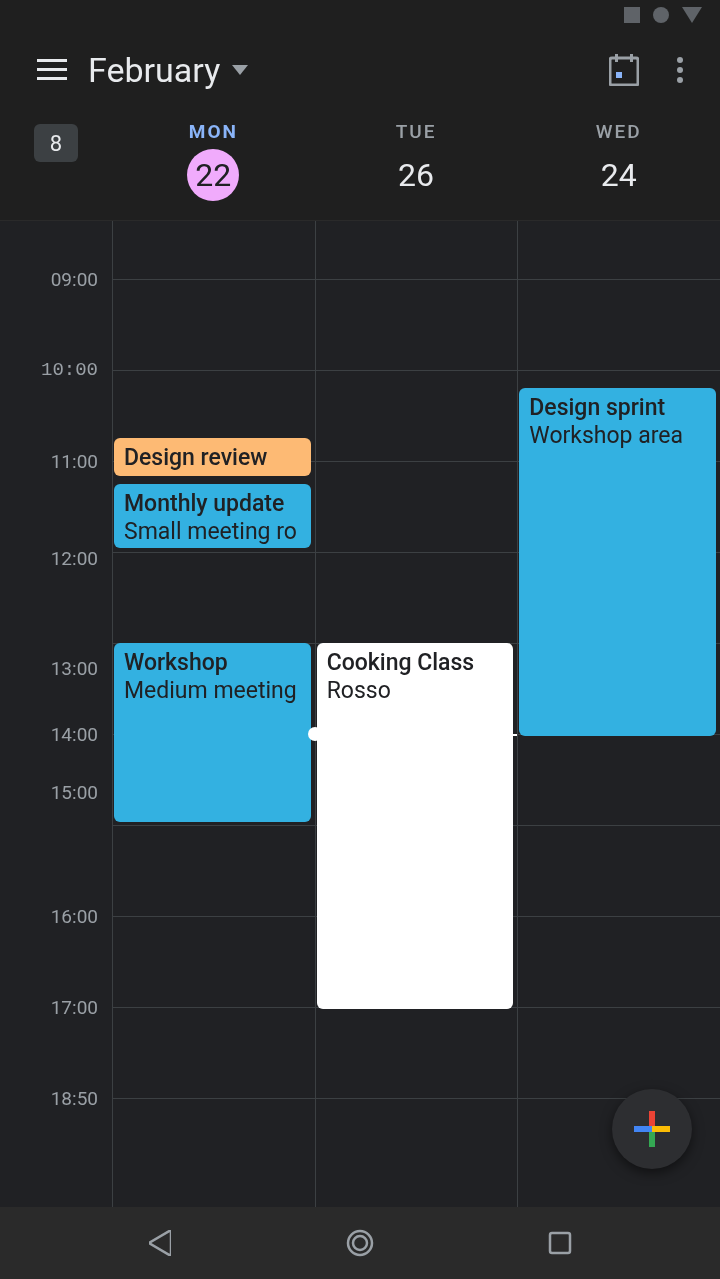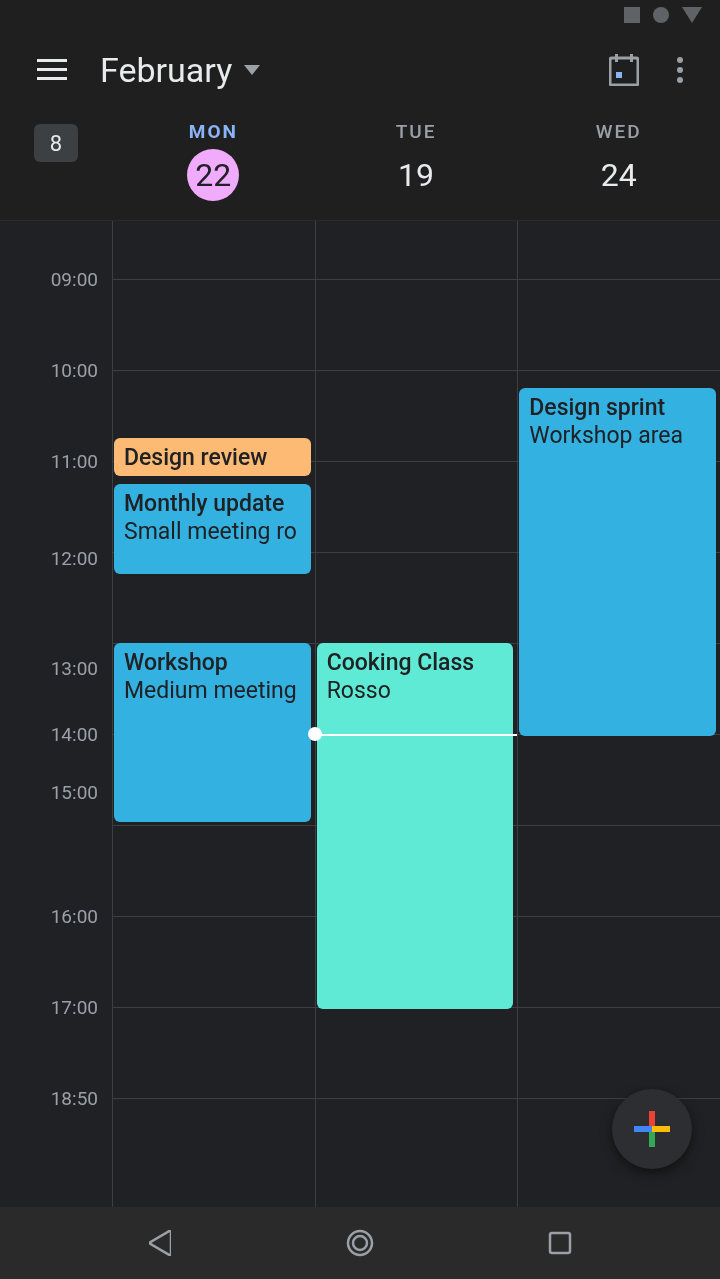--- a/index.html
+++ b/index.html
@@ -1,21 +1,21 @@
 <!DOCTYPE html>
 <html><head>
 <meta charset="utf-8">
 <style>
   * { box-sizing: border-box; margin: 0; padding: 0; }
   html, body { width: 720px; height: 1279px; background: #1f1f1f; font-family: Roboto, Arial, sans-serif; color: #e8eaed; overflow: hidden; }
   .status-bar { height: 30px; display: flex; justify-content: flex-end; align-items: center; gap: 12px; padding-right: 18px; }
   .status-bar svg { fill: #5f6368; }
   .app-bar { height: 80px; display: flex; align-items: center; padding: 0 16px 0 28px; }
   .menu-btn { width: 48px; height: 48px; display: flex; align-items: center; justify-content: center; }
-  .month-label { font-size: 34px; font-weight: 400; color: #e8eaed; margin-left: 24px; display: flex; align-items: center; gap: 12px; }
+  .month-label { font-size: 34px; font-weight: 400; color: #e8eaed; margin-left: 12px; display: flex; align-items: center; gap: 12px; }
   .chevron { display:inline-block; }
   .spacer { flex: 1; }
   .icon-btn { width: 48px; height: 48px; display: flex; align-items: center; justify-content: center; margin-left: 8px; }
 
   .day-header { height: 110px; display: flex; align-items: flex-start; padding-top: 10px; }
   .week-badge-col { width: 112px; display: flex; justify-content: center; padding-top: 4px;}
   .week-badge { background: #3c4043; color: #e8eaed; border-radius: 6px; width: 44px; height: 38px; display: flex; align-items: center; justify-content: center; font-size: 22px; }
   .day-col-header { flex: 1; display: flex; flex-direction: column; align-items: center; gap: 6px; }
   .dow { font-size: 19px; font-weight: 500; letter-spacing: 2px; color: #9aa0a6; }
   .dow.current { color: #8ab4f8; font-weight: bold; }
@@ -91,32 +91,32 @@
     <div class="week-badge">
         <span>8</span>
       </div>
   </div>
   <div class="day-col-header">
     <div class="dow current">MON</div>
     <div class="daynum current">22</div>
   </div>
   <div class="day-col-header">
     <div class="dow">TUE</div>
-    <div class="daynum">19</div>
+    <div class="daynum">26</div>
   </div>
   <div class="day-col-header">
     <div class="dow">WED</div>
     <div class="daynum">24</div>
   </div>
 </div>
 
 <div class="grid-area">
   <div class="hour-labels" id="hour-labels">
       <div class="hour-label" style="top: 58.24px;">09:00</div>
-      <div class="hour-label" style="top: 149.24px;">10:00</div>
+      <div class="hour-label" style="top: 149.24px; font-family: Liberation Mono, monospace;">10:00</div>
       <div class="hour-label" style="top: 240.24px;">11:00</div>
       <div class="hour-label" style="top: 337px;">12:00</div>
       <div class="hour-label" style="top: 447px;">13:00</div>
       <div class="hour-label" style="top: 513.24px;">14:00</div>
       <div class="hour-label" style="top: 571px;">15:00</div>
       <div class="hour-label" style="top: 695.24px;">16:00</div>
       <div class="hour-label" style="top: 786.24px;">17:00</div>
       <div class="hour-label" style="top: 877.24px;">18:50</div>
     </div>
   <div class="grid-lines" id="grid-lines">
@@ -131,29 +131,29 @@
       <div class="hline" style="top: 786.24px;"></div>
       <div class="hline" style="top: 877.24px;"></div>
       <div class="vline" style="left: 0px;"></div>
       <div class="vline" style="left: 202.667px;"></div>
       <div class="vline" style="left: 405.333px;"></div>
     </div>
   <div id="events-layer">
       <div class="event" style="top: 217.49px; left: 114px; width: 196.667px; height: 37.95px; background: #fdba74;">
         <div class="title">Design review</div>
       </div>
-      <div class="event" style="top: 262.99px; left: 114px; width: 196.667px; height: 90px; background: rgb(51, 177, 225);">
+      <div class="event" style="top: 262.99px; left: 114px; width: 196.667px; height: 64px; background: rgb(51, 177, 225);">
         <div class="title">Monthly update</div>
         <div class="loc">Small meeting ro</div>
       </div>
       <div class="event" style="top: 422.24px; left: 114px; width: 196.667px; height: 179px; background: rgb(51, 177, 225);">
         <div class="title">Workshop</div>
         <div class="loc">Medium meeting</div>
       </div>
-      <div class="event" style="top: 422.24px; left: 316.667px; width: 196.667px; height: 365.55px; background: #5eead4;">
+      <div class="event" style="top: 422.24px; left: 316.667px; width: 196.667px; height: 365.55px; background: #ffffff;">
         <div class="title">Cooking Class</div>
         <div class="loc">Rosso</div>
       </div>
       <div class="event" style="top: 167.44px; left: 519.333px; width: 196.667px; height: 348px; background: rgb(51, 177, 225);">
         <div class="title">Design sprint</div>
         <div class="loc">Workshop area</div>
       </div>
     </div>
   <div id="now-layer">
       <div class="now-line" style="top: 513.24px; left: 314.667px; right: 202.667px;"></div>

